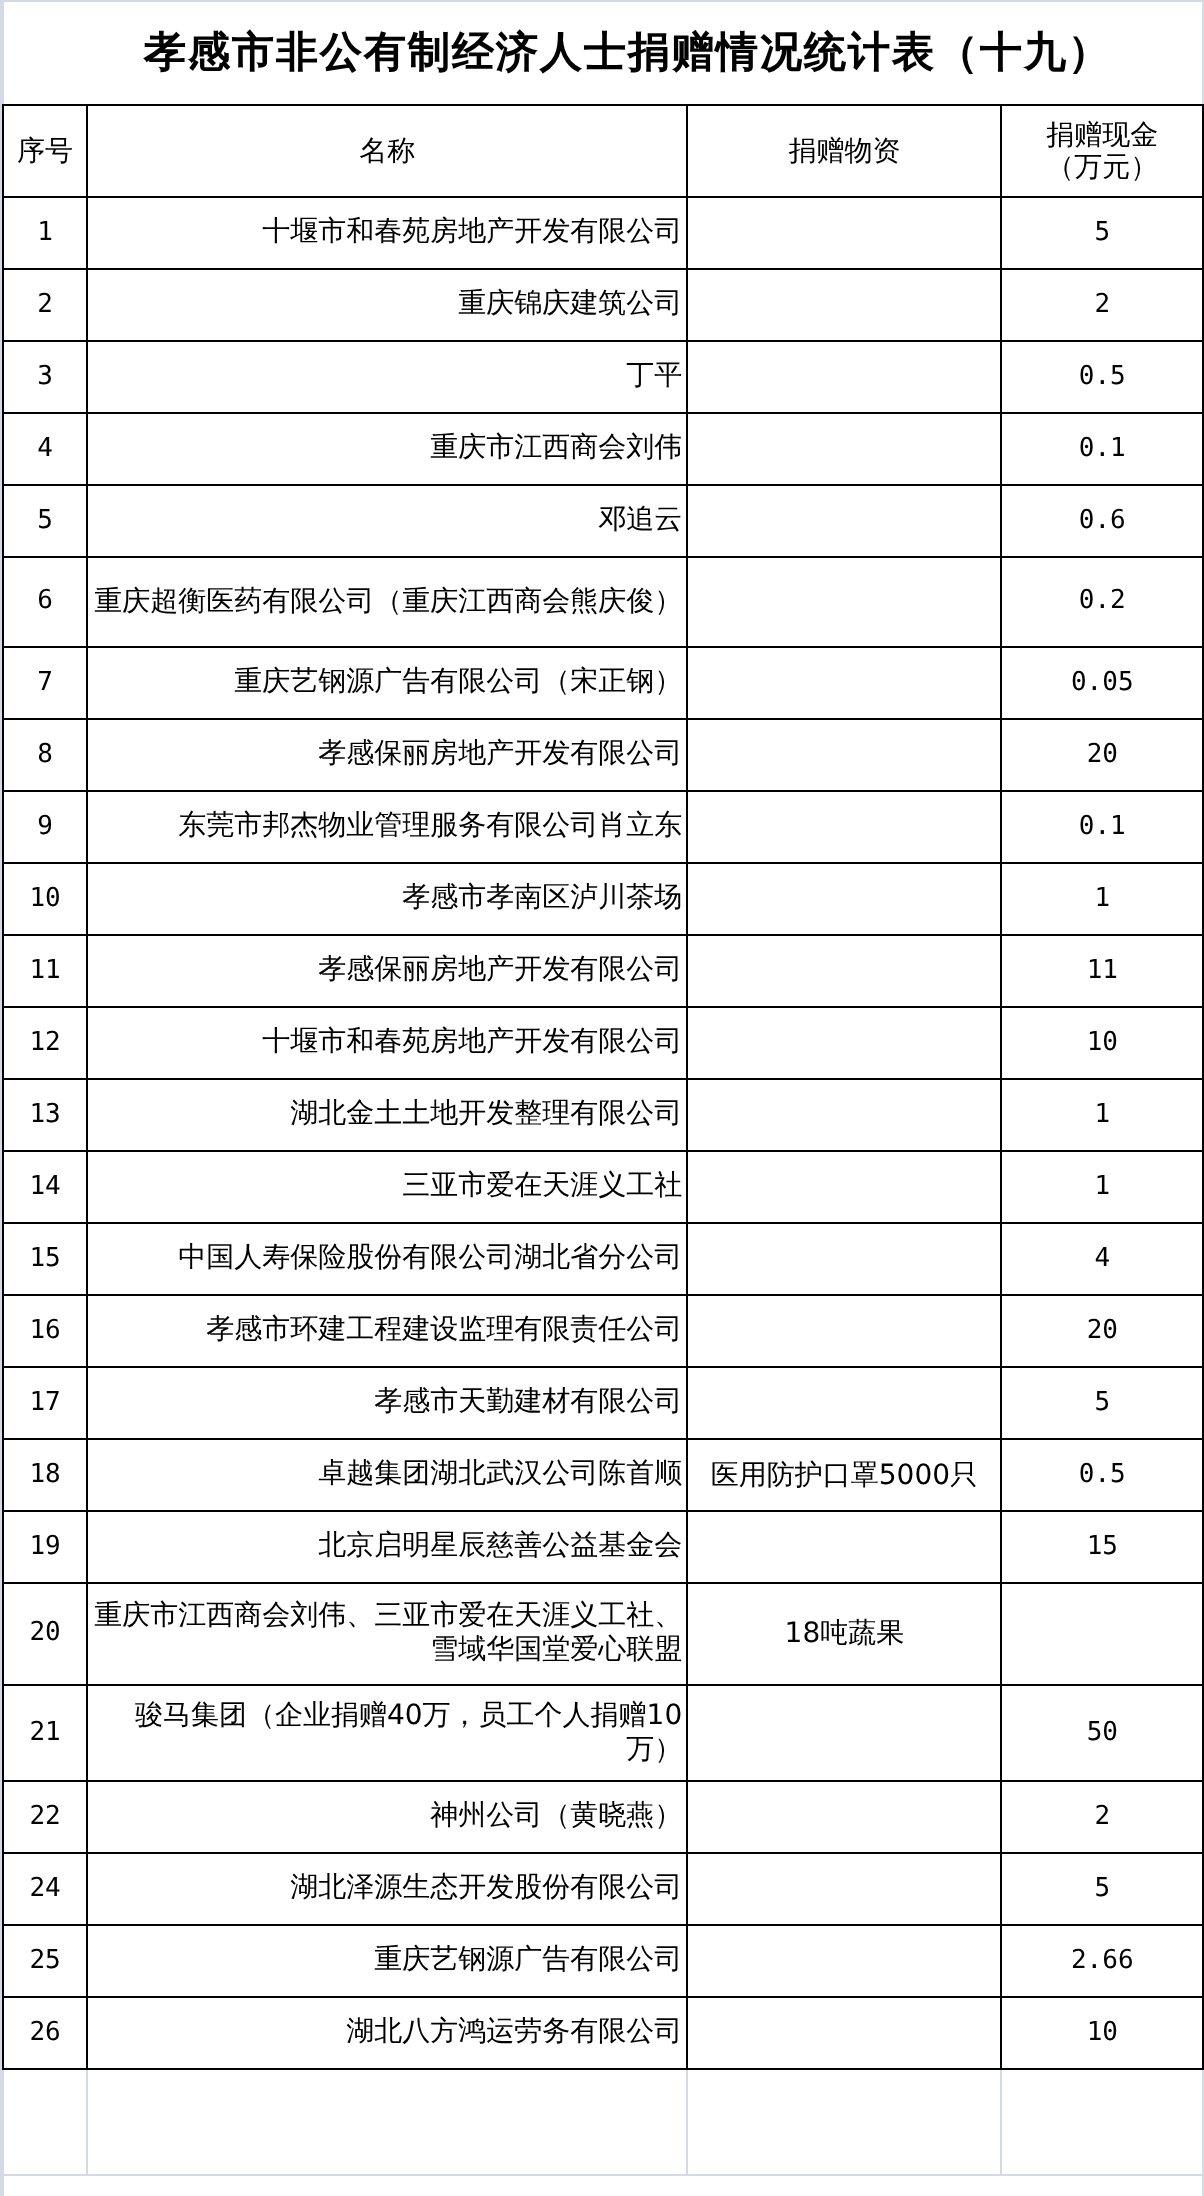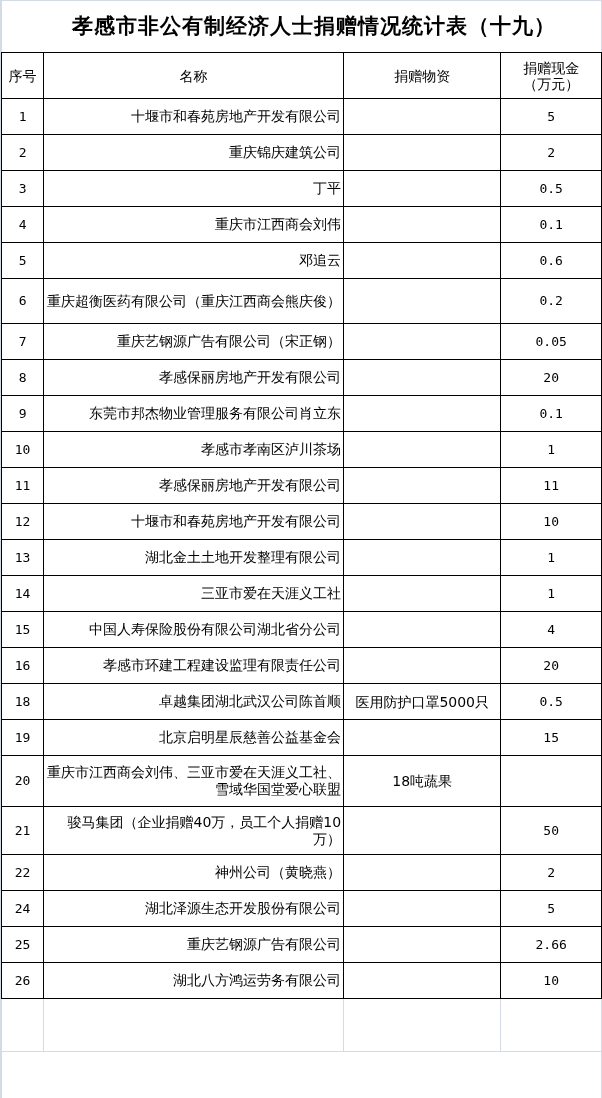--- a/index.html
+++ b/index.html
@@ -165,20 +165,26 @@
         <td class="mat"></td>
         <td class="num">4</td>
       </tr>
       <tr class="r">
         <td class="num">16</td>
         <td class="name">孝感市环建工程建设监理有限责任公司</td>
         <td class="mat"></td>
         <td class="num">20</td>
       </tr>
       <tr class="r">
+        <td class="num">17</td>
+        <td class="name">孝感市天勤建材有限公司</td>
+        <td class="mat"></td>
+        <td class="num">5</td>
+      </tr>
+      <tr class="r">
         <td class="num">18</td>
         <td class="name">卓越集团湖北武汉公司陈首顺</td>
         <td class="mat">医用防护口罩5000只</td>
         <td class="num">0.5</td>
       </tr>
       <tr class="r">
         <td class="num">19</td>
         <td class="name">北京启明星辰慈善公益基金会</td>
         <td class="mat"></td>
         <td class="num">15</td>

